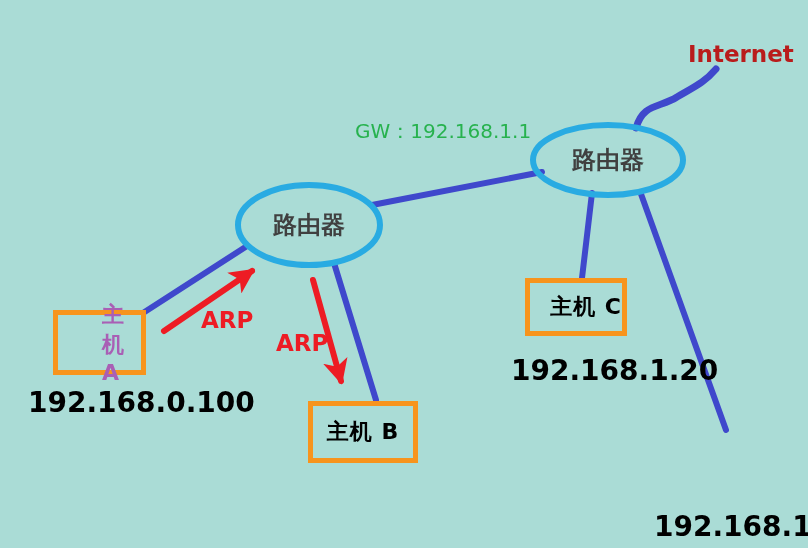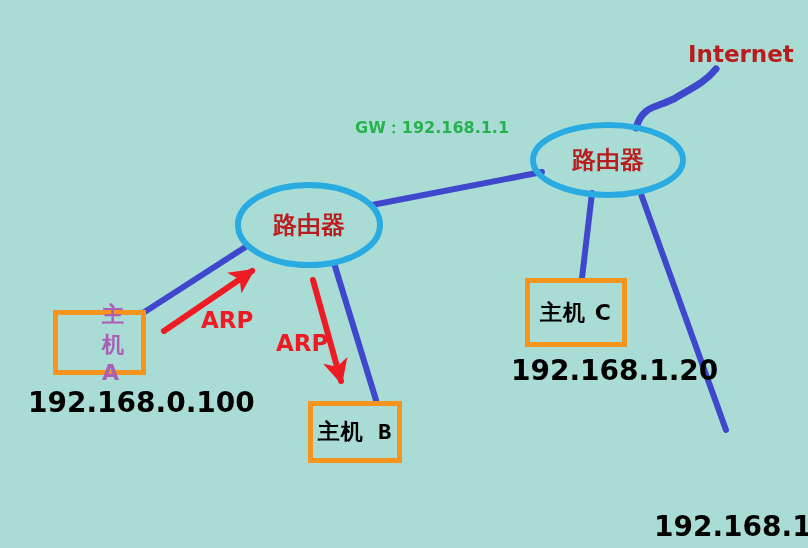--- a/index.html
+++ b/index.html
@@ -7,40 +7,40 @@
     position:relative;
     width:808px;height:548px;
     background:#aadcd6;
     overflow:hidden;
     font-family:"DejaVu Sans", sans-serif;
   }
   #wires{position:absolute;left:0;top:0;width:808px;height:548px;}
   .router-label{
     position:absolute;
     display:flex;align-items:center;justify-content:center;
-    font-weight:bold;font-size:24px;color:#b91c1c;
+    font-weight:bold;font-size:24px;color:#404040;
   }
   .host-box{
     position:absolute;
     box-sizing:border-box;
     border:5px solid #f7941d;
     display:flex;align-items:center;justify-content:center;
     font-weight:bold;font-size:22px;
     letter-spacing:1px;
   }
   .host-purple{color:#a95fb5;padding-left:44px;}
   .host-black{color:#000;}
   .ip-label{
     position:absolute;
     color:#000000;font-weight:bold;font-size:28px;
     white-space:nowrap;
   }
   .gw-label{
     position:absolute;
-    color:#27b24e;font-weight:bold;font-size:16px;
+    color:#27b24e;font-weight:normal;font-size:20px;
     white-space:nowrap;
   }
   .arp-label{
     position:absolute;
     color:#ed1c24;font-weight:bold;font-size:23px;
     white-space:nowrap;
   }
   .internet-label{
     position:absolute;
     left:688px;top:41px;
@@ -77,24 +77,24 @@
   <div class="router-label" style="left:238px;top:185px;width:142px;height:80px;">路由器</div>
   <div class="router-label" style="left:533px;top:125px;width:150px;height:70px;">路由器</div>
 
   <div class="gw-label" style="left:355px;top:118px;">GW：192.168.1.1</div>
 
   <div class="internet-label">Internet</div>
 
   <div class="host-box host-purple" style="left:53px;top:310px;width:93px;height:65px;">
     <span>主机 A</span>
   </div>
-  <div class="host-box host-black" style="left:308px;top:401px;width:94px;height:62px;font-family:Liberation Mono, monospace;">
+  <div class="host-box host-black" style="left:308px;top:401px;width:110px;height:62px;">
     <span>主机 B</span>
   </div>
-  <div class="host-box host-black" style="left:525px;top:278px;width:102px;height:69px;">
+  <div class="host-box host-black" style="left:525px;top:278px;width:102px;height:58px;justify-content:flex-end;">
     <span>主机 C</span>
   </div>
 
   <div class="ip-label" style="left:28px;top:386px;">192.168.0.100</div>
   <div class="ip-label" style="left:511px;top:354px;">192.168.1.20</div>
   <div class="ip-label" style="left:654px;top:510px;">192.168.1.22</div>
 
   <div class="arp-label" style="left:201px;top:307px;">ARP</div>
   <div class="arp-label" style="left:276px;top:330px;">ARP</div>
 

